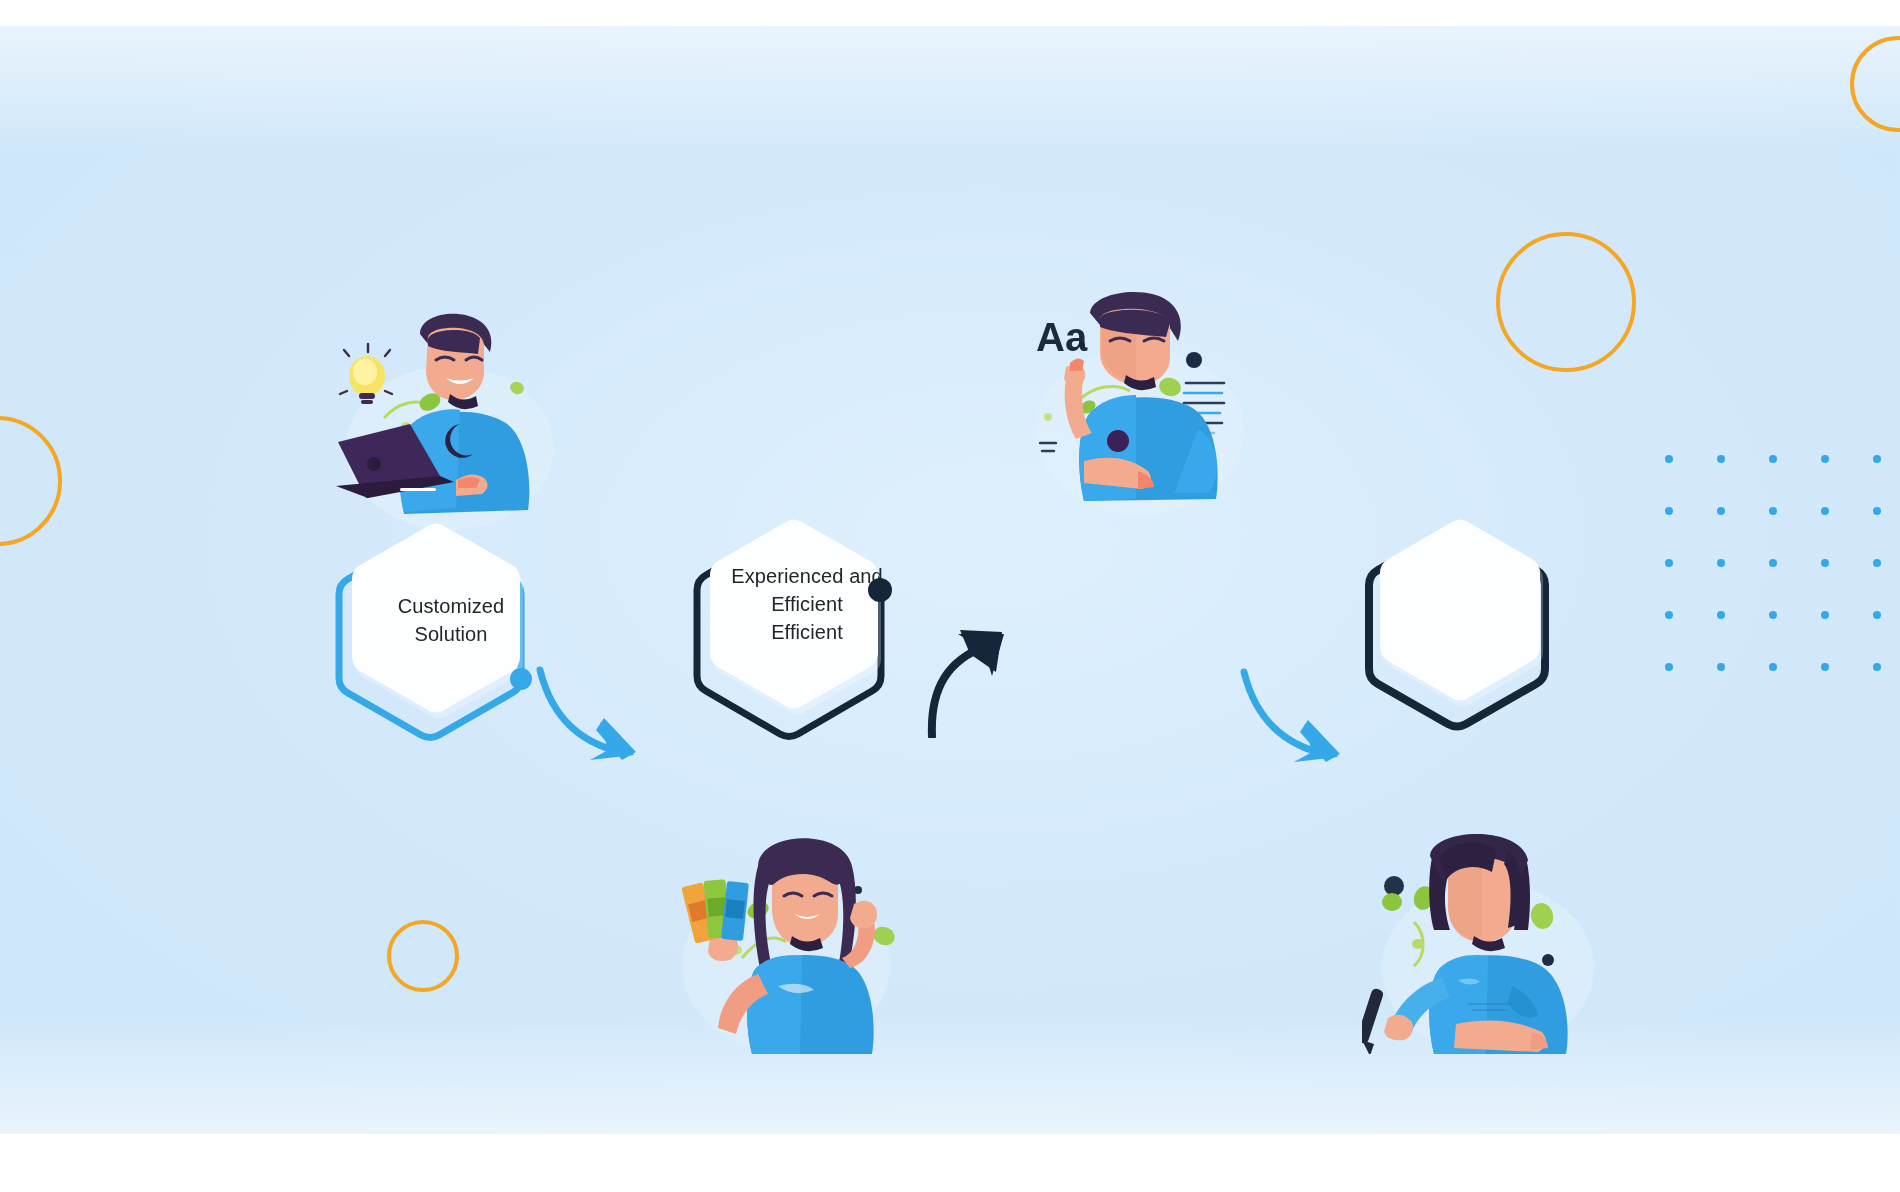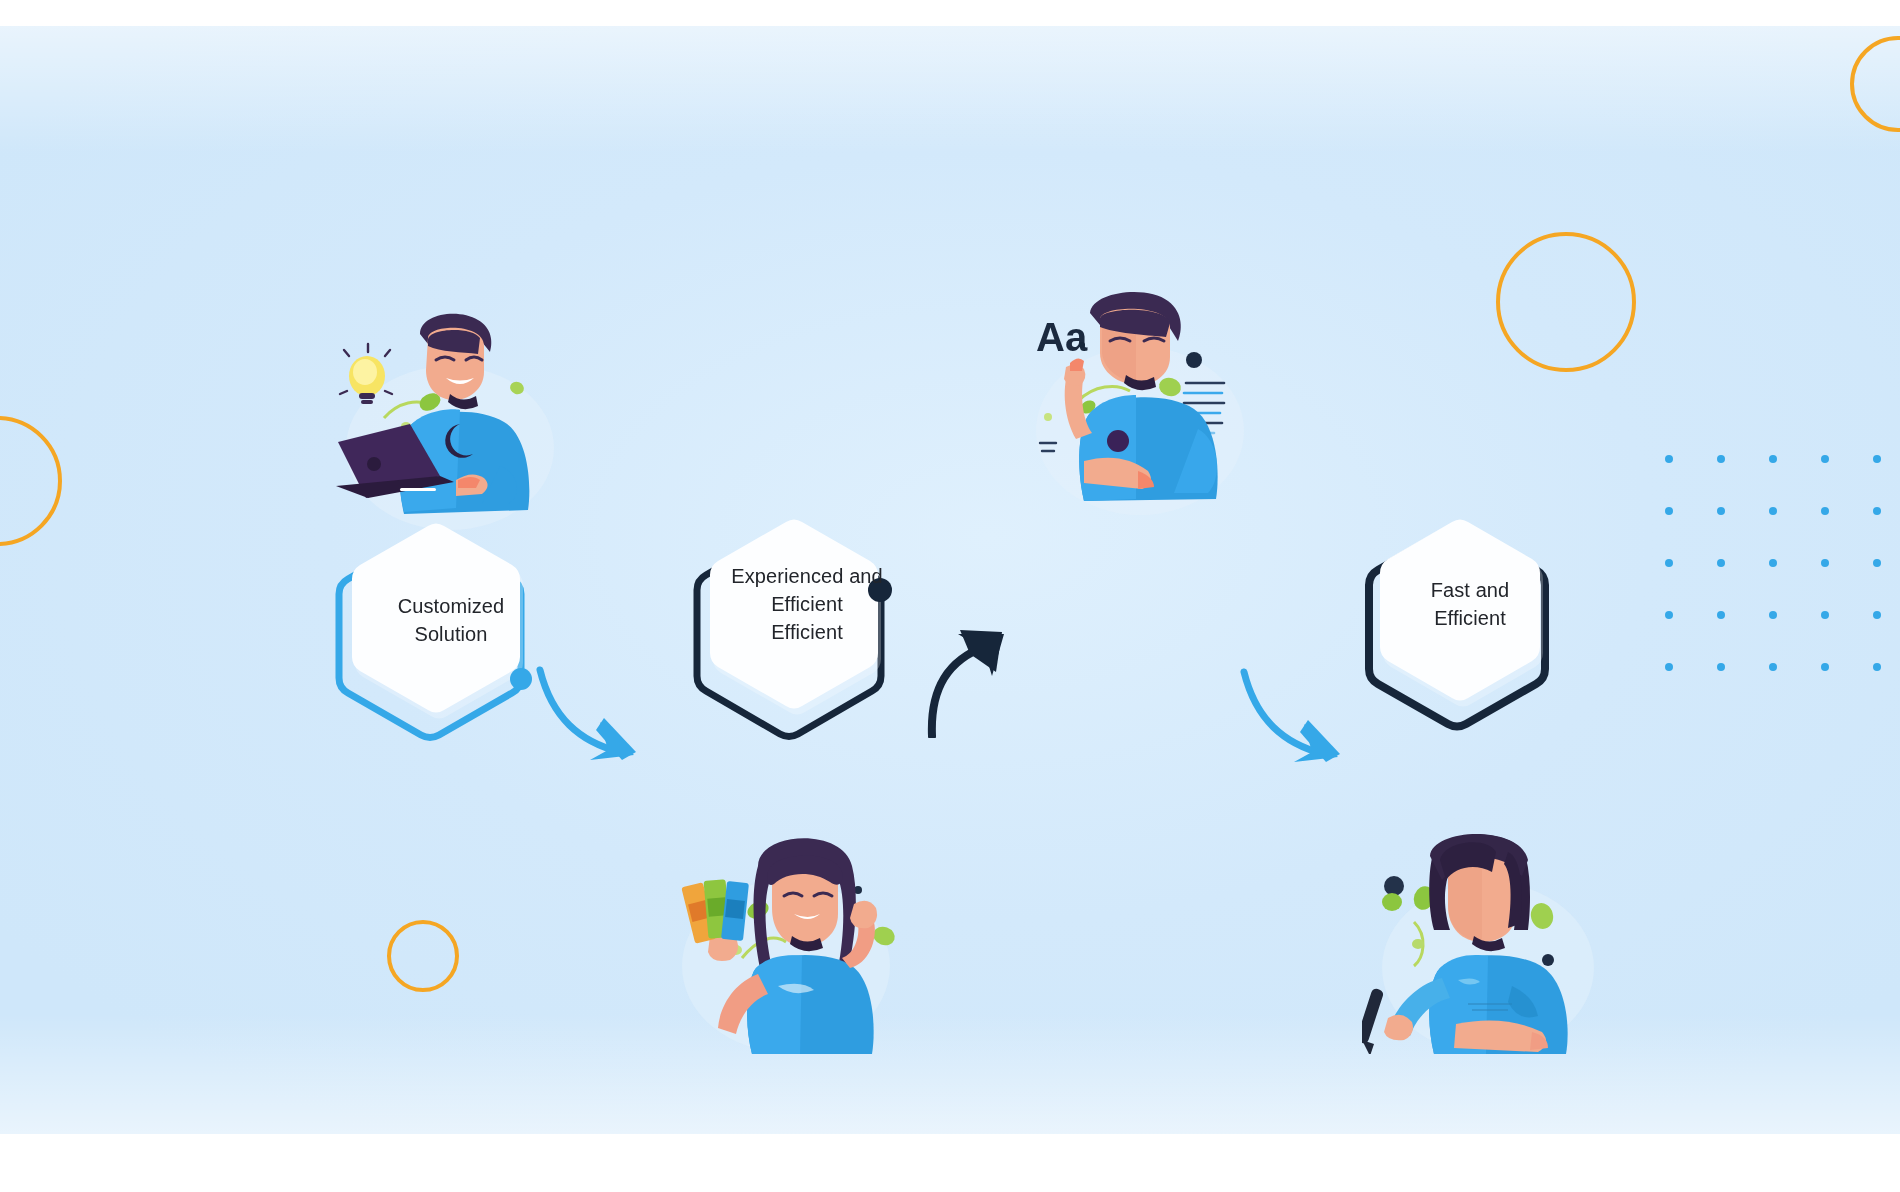--- a/index.html
+++ b/index.html
@@ -344,21 +344,17 @@
   </div>
 
   <div class="hexwrap" style="left:1340px; top:518px; width:260px; height:260px;">
     <svg width="260" height="260" viewBox="0 0 260 260">
       <path d="M126 12 L196 52 Q205 57 205 67 L205 151 Q205 161 196 166 L126 206 Q117 211 108 206 L38 166 Q29 161 29 151 L29 67 Q29 57 38 52 L108 12 Q117 7 126 12 Z" fill="none" stroke="#16263a" stroke-width="8" stroke-linejoin="round"></path>
       <g>
         <path d="M128 4 L192 41 Q200 46 200 55 L200 129 Q200 138 192 143 L128 180 Q120 185 112 180 L48 143 Q40 138 40 129 L40 55 Q40 46 48 41 L112 4 Q120 -1 128 4 Z" fill="#ffffff" opacity=".25" transform="translate(3,6)"></path>
         <path d="M128 4 L192 41 Q200 46 200 55 L200 129 Q200 138 192 143 L128 180 Q120 185 112 180 L48 143 Q40 138 40 129 L40 55 Q40 46 48 41 L112 4 Q120 -1 128 4 Z" fill="#fdfeff"></path>
       </g>
     </svg>
-    <div class="hexlabel" style="top:58px;">
-      <div>Fast and</div>
-      <div>Efficient</div>
-    </div>
   </div>
 
   <div id="bandtop"></div>
   <div id="bandbottom"></div>
 </div>
 
 </body></html>

